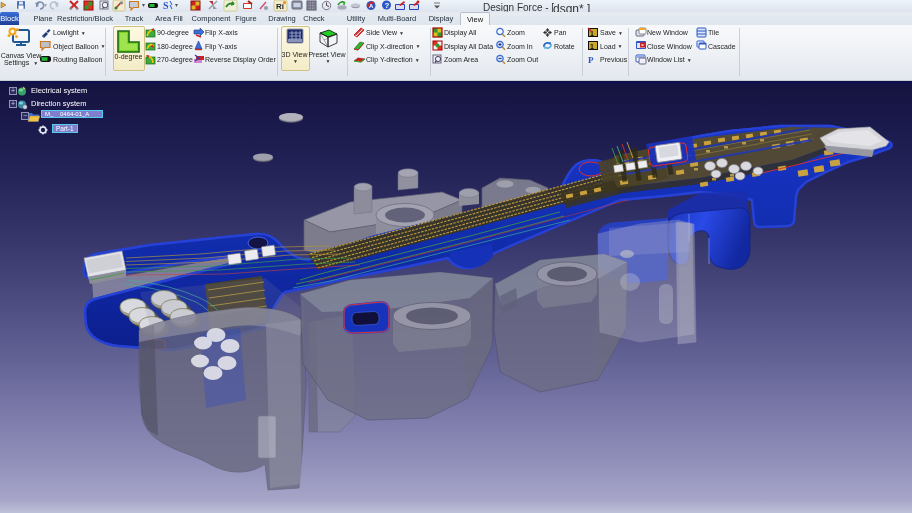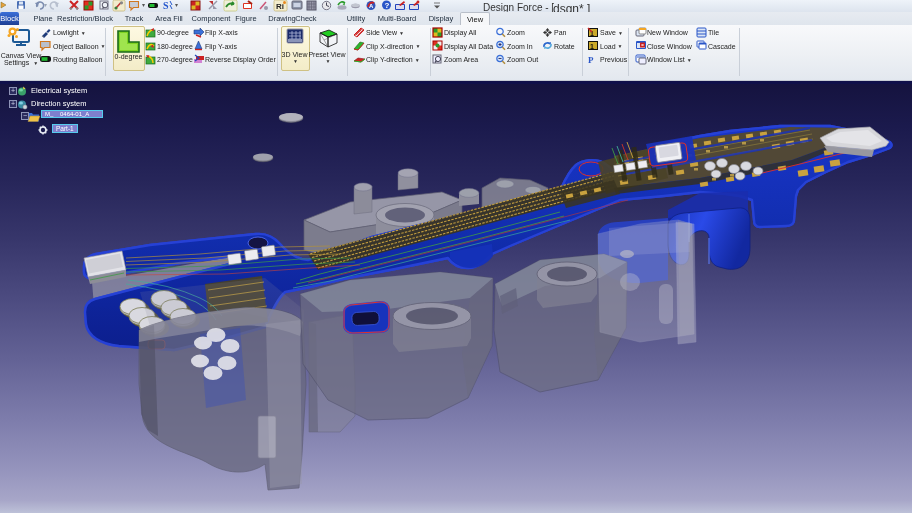--- a/index.html
+++ b/index.html
@@ -167,21 +167,21 @@
   </div>
   <div id="tabs">
     <div class="tab" id="tab-file">Block</div>
     <div class="tab" style="left:28px;width:30px">Plane</div>
     <div class="tab" style="left:56px;width:58px">Restriction/Block</div>
     <div class="tab" style="left:118px;width:32px">Track</div>
     <div class="tab" style="left:152px;width:34px">Area Fill</div>
     <div class="tab" style="left:190px;width:42px">Component</div>
     <div class="tab" style="left:232px;width:28px">Figure</div>
     <div class="tab" style="left:262px;width:40px">Drawing</div>
-    <div class="tab" style="left:288px;width:36px">Check</div>
+    <div class="tab" style="left:296px;width:36px">Check</div>
     <div class="tab" style="left:342px;width:28px">Utility</div>
     <div class="tab" style="left:372px;width:50px">Multi-Board</div>
     <div class="tab" style="left:424px;width:34px">Display</div>
     <div class="tab" id="tab-view" style="left:460px;width:28px">View</div>
   </div>
   <div id="ribbon">
     <div class="sep" style="left:105px"></div>
     <div class="sep" style="left:277px"></div>
     <div class="sep" style="left:347px"></div>
     <div class="sep" style="left:430px"></div>

